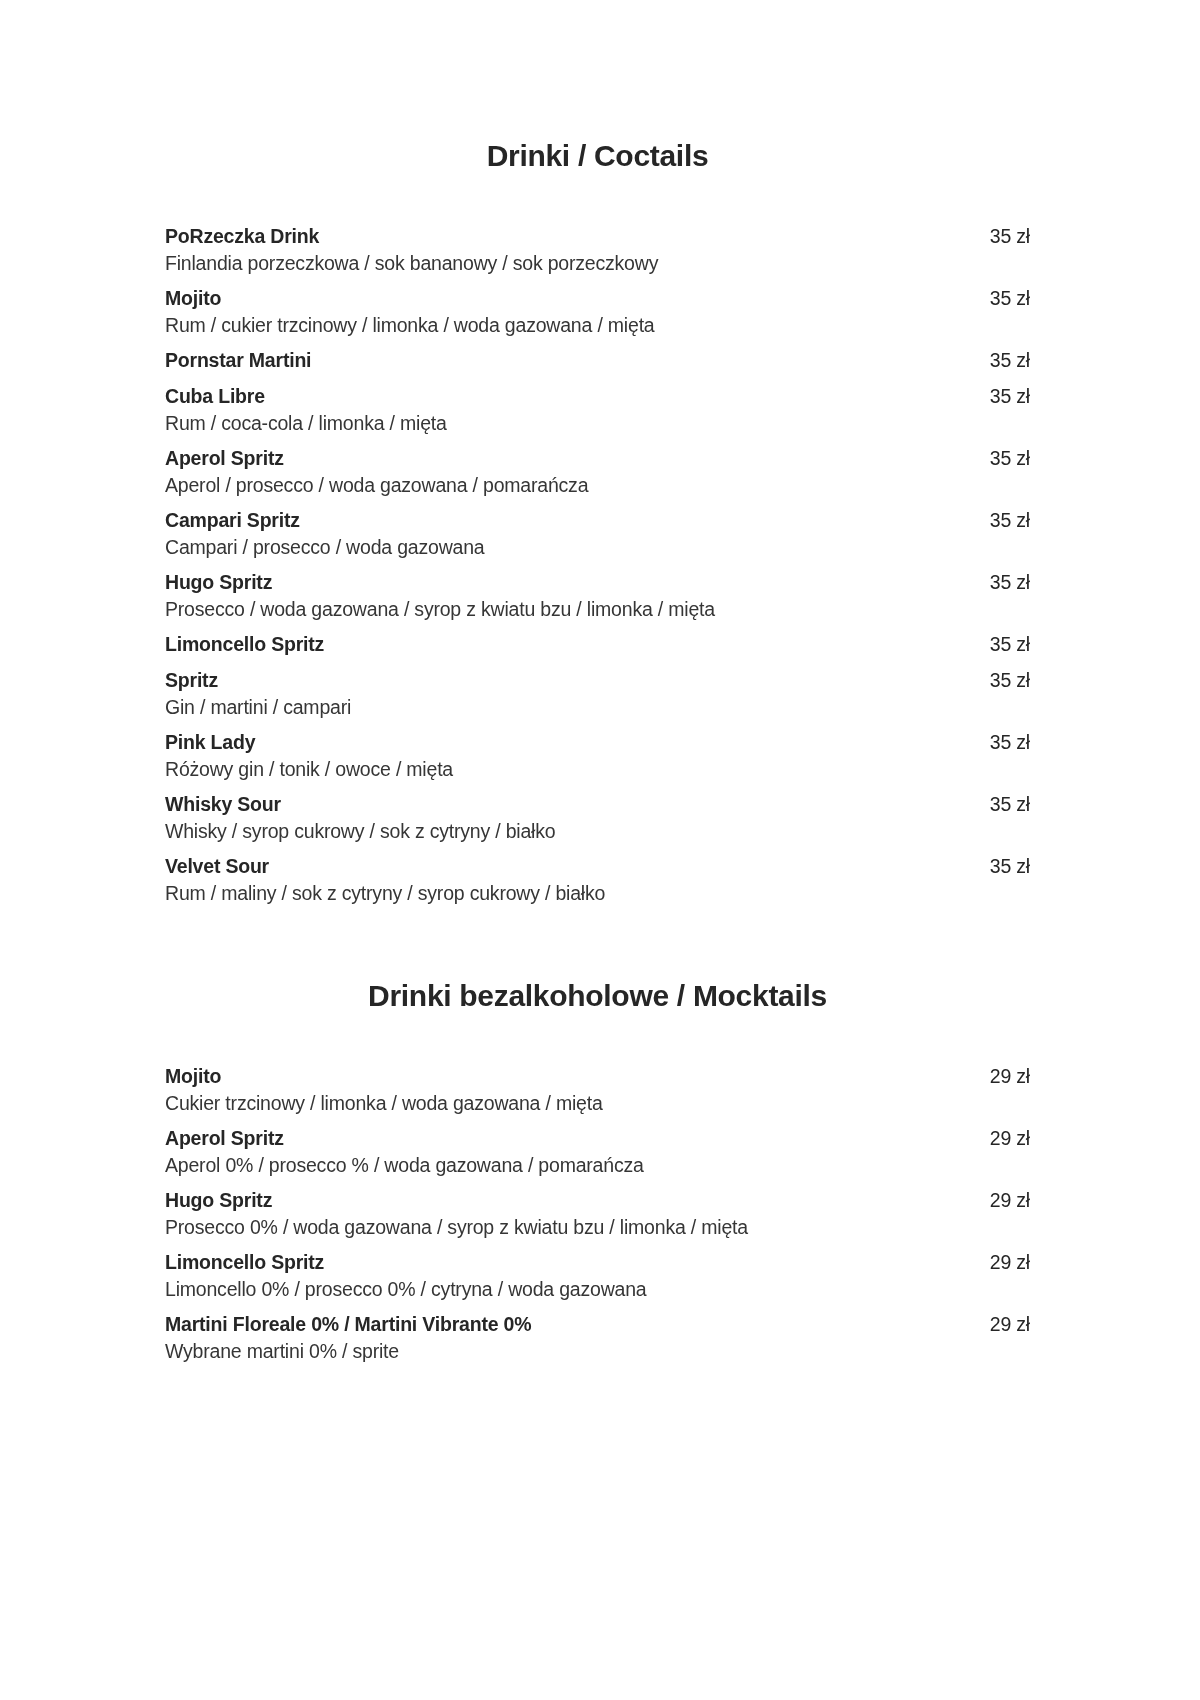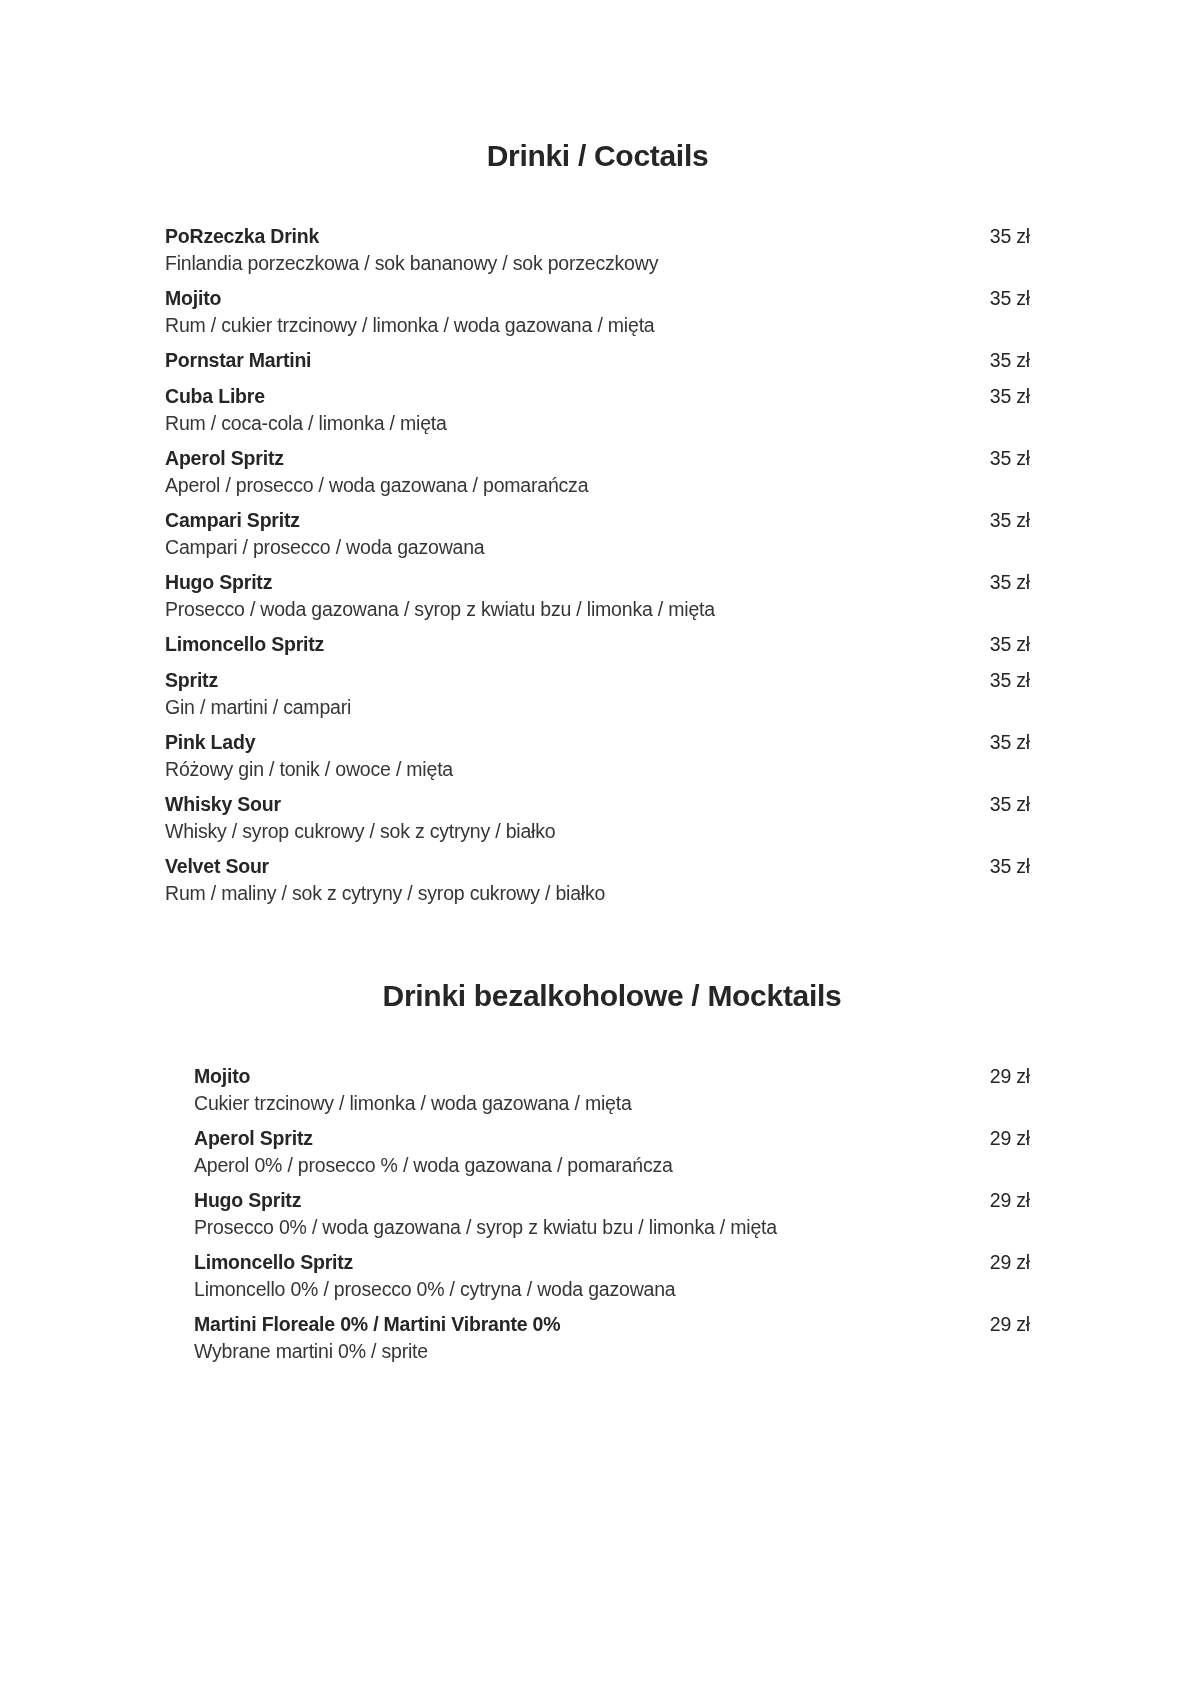--- a/index.html
+++ b/index.html
@@ -31,21 +31,20 @@
     margin: 0 0 48px 0;
     font-size: 30px;
     line-height: 36px;
     font-weight: 700;
     text-align: center;
     color: #262626;
     letter-spacing: -0.3px;
   }
   .section-mocktails {
     margin-top: 72px;
-    margin-left: 29px;
   }
   .menu-item {
     margin-bottom: 8px;
   }
   .item-row {
     display: flex;
     justify-content: space-between;
     align-items: baseline;
     line-height: 28px;
   }

